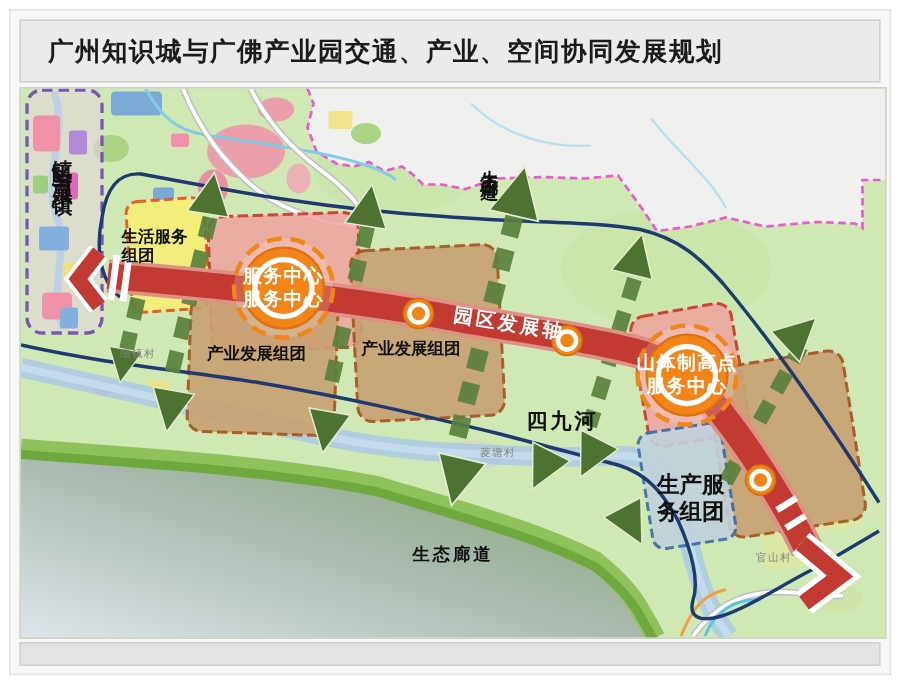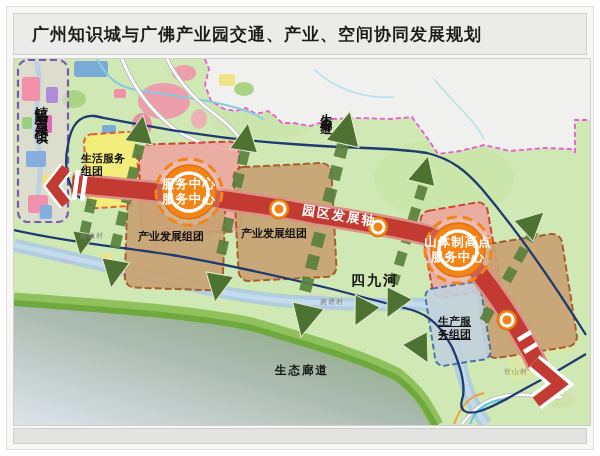--- a/index.html
+++ b/index.html
@@ -188,21 +188,21 @@
       <span style="display:block;">服务中心</span>
     </div>
     <div class="circle-label" style="left:399px;top:176px;">
       <span style="display:block;">山体制高点</span>
       <span style="display:block;">服务中心</span>
     </div>
 
     <div class="lbl c" style="left:124px;top:171px;width:72px;font-size:11px;">产业发展组团</div>
     <div class="lbl c" style="left:227px;top:168px;width:72px;font-size:11px;">产业发展组团</div>
 
-    <div class="lbl c" style="left:424px;top:256px;width:44px;font-size:11px;text-decoration:underline;">
+    <div class="lbl c" style="left:424px;top:256px;width:44px;font-size:15px;">
       <span style="display:block;">生产服</span>
       <span style="display:block;">务组团</span>
     </div>
 
     <div class="lbl white" style="left:288px;top:149px;font-size:13px;letter-spacing:2px;transform:rotate(9deg);">园区发展轴</div>
 
     <div class="lbl vert" style="left:305px;top:44px;font-size:12px;letter-spacing:3px;">生态廊道</div>
 
     <div class="lbl" style="left:337px;top:213px;font-size:14px;letter-spacing:2px;">四九河</div>
     <div class="lbl" style="left:261px;top:305px;font-size:11.5px;letter-spacing:2px;">生态廊道</div>

